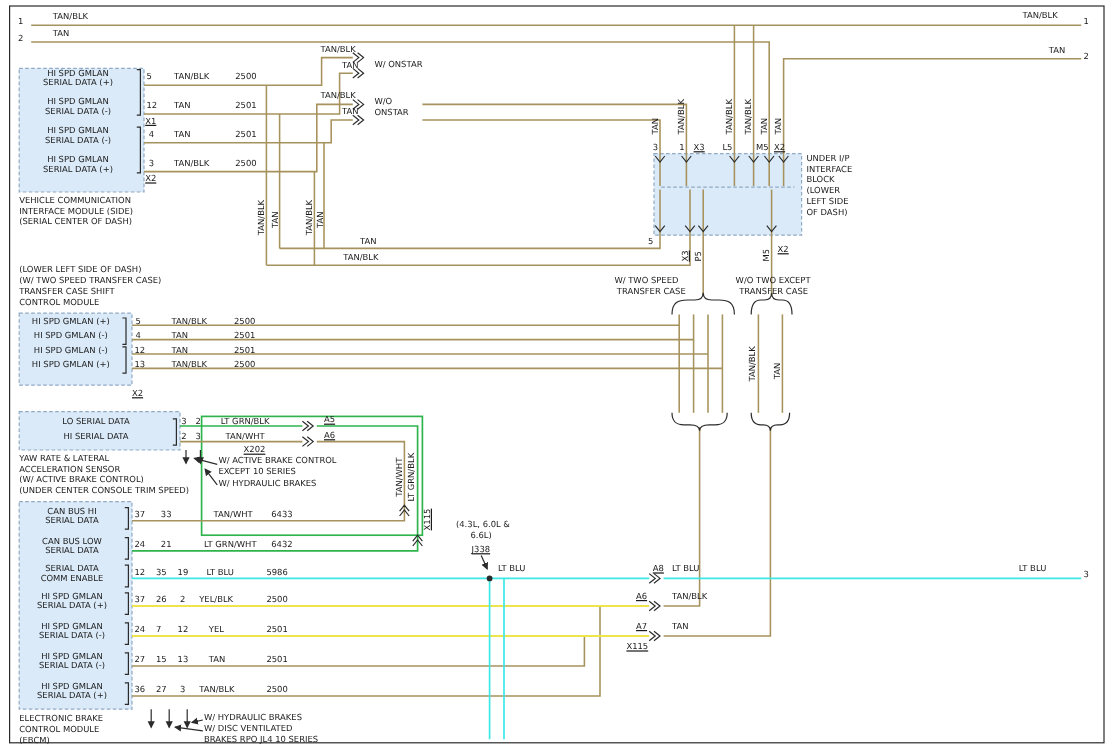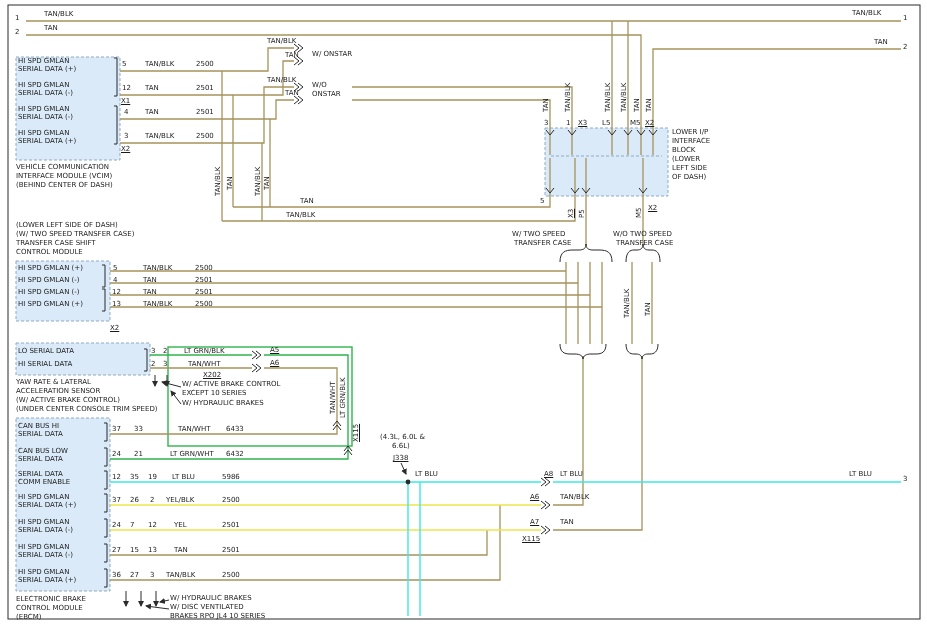--- a/index.html
+++ b/index.html
@@ -2,21 +2,21 @@
 <html style="--tan: #A6925C; --lt_blu: #3BE8E6; --yel: #EDE54B; --lt_grn: #2FB44D; --line: #2B2B2B; --module_fill: #DAEAF8; --module_border: #90A9C4; --text: #1A1A1A;"><head>
 <meta charset="utf-8">
 <style>
   html,body{margin:0;padding:0;background:#fff;}
   .page{position:relative;width:927px;height:625px;background:#ffffff;overflow:hidden;
         font-family:"DejaVu Sans","Liberation Sans",sans-serif;}
   svg.wires{position:absolute;left:0;top:0;}
   .lb{position:absolute;font-size:7px;line-height:1.15;color:var(--text,#1a1a1a);white-space:nowrap;}
   .rot{transform-origin:0 0;transform:rotate(-90deg);}
   .u{text-decoration:underline;}
-  .ra{text-align:left;display:block;}
+  .ra{text-align:center;display:block;}
   
   .t{stroke:var(--tan,#A6925C);stroke-width:1.3;fill:none;}
   .c{stroke:var(--lt_blu,#35E8E8);stroke-width:1.4;fill:none;}
   .y{stroke:var(--yel,#EDE54B);stroke-width:1.6;fill:none;}
   .g{stroke:var(--lt_grn,#3BB54A);stroke-width:1.4;fill:none;}
   .k{stroke:var(--line,#2B2B2B);stroke-width:1;fill:none;}
   .modbox{fill:var(--module_fill,#DAEAF8);stroke:var(--module_border,#90A9C4);stroke-width:1;stroke-dasharray:3 2;}
   .gbox{stroke:var(--lt_grn,#3BB54A);stroke-width:1.4;fill:none;}
   .busline{stroke:var(--module_border,#90A9C4);stroke-dasharray:3 2;stroke-width:1;fill:none;}
 </style>
@@ -192,22 +192,22 @@
   <span class="lb u" style="left:121px;top:145px">X2</span>
   <span class="lb" style="left:145px;top:60px">TAN/BLK</span>
   <span class="lb" style="left:196px;top:60px">2500</span>
   <span class="lb" style="left:145px;top:84px">TAN</span>
   <span class="lb" style="left:196px;top:84px">2501</span>
   <span class="lb" style="left:145px;top:108px">TAN</span>
   <span class="lb" style="left:196px;top:108px">2501</span>
   <span class="lb" style="left:145px;top:132px">TAN/BLK</span>
   <span class="lb" style="left:196px;top:132px">2500</span>
   <span class="lb" style="left:16px;top:163px">VEHICLE COMMUNICATION</span>
-  <span class="lb" style="left:16px;top:172px">INTERFACE MODULE (VCIM)</span>
-  <span class="lb" style="left:16px;top:181px">(BEHIND CENTER OF DASH)</span>
+  <span class="lb" style="left:16px;top:172px">INTERFACE MODULE (SIDE)</span>
+  <span class="lb" style="left:16px;top:181px">(SERIAL CENTER OF DASH)</span>
 
   <span class="lb" style="left:267px;top:37px">TAN/BLK</span>
   <span class="lb" style="left:285px;top:51px">TAN</span>
   <span class="lb" style="left:312px;top:50px">W/ ONSTAR</span>
   <span class="lb" style="left:267px;top:76px">TAN/BLK</span>
   <span class="lb" style="left:285px;top:89px">TAN</span>
   <span class="lb" style="left:312px;top:81px">W/O</span>
   <span class="lb" style="left:312px;top:90px">ONSTAR</span>
 
   <span class="lb rot" style="left:214px;top:196px">TAN/BLK</span>
@@ -222,35 +222,35 @@
   <span class="lb rot" style="left:604px;top:112px">TAN/BLK</span>
   <span class="lb rot" style="left:620px;top:112px">TAN/BLK</span>
   <span class="lb rot" style="left:633px;top:112px">TAN</span>
   <span class="lb rot" style="left:645px;top:112px">TAN</span>
   <span class="lb" style="left:544px;top:119px">3</span>
   <span class="lb" style="left:566px;top:119px">1</span>
   <span class="lb u" style="left:578px;top:119px">X3</span>
   <span class="lb" style="left:602px;top:119px">L5</span>
   <span class="lb" style="left:630px;top:119px">M5</span>
   <span class="lb u" style="left:645px;top:119px">X2</span>
-  <span class="lb" style="left:672px;top:128px">LOWER I/P</span>
+  <span class="lb" style="left:672px;top:128px">UNDER I/P</span>
   <span class="lb" style="left:672px;top:137px">INTERFACE</span>
   <span class="lb" style="left:672px;top:146px">BLOCK</span>
   <span class="lb" style="left:672px;top:155px">(LOWER</span>
   <span class="lb" style="left:672px;top:164px">LEFT SIDE</span>
   <span class="lb" style="left:672px;top:173px">OF DASH)</span>
   <span class="lb" style="left:540px;top:197px">5</span>
   <span class="lb rot u" style="left:567px;top:218px">X3</span>
   <span class="lb rot" style="left:578px;top:218px">P5</span>
   <span class="lb rot" style="left:635px;top:218px">M5</span>
   <span class="lb u" style="left:648px;top:204px">X2</span>
 
   <span class="lb" style="left:512px;top:230px">W/ TWO SPEED</span>
   <span class="lb" style="left:514px;top:239px">TRANSFER CASE</span>
-  <span class="lb" style="left:613px;top:230px">W/O TWO SPEED</span>
+  <span class="lb" style="left:613px;top:230px">W/O TWO EXCEPT</span>
   <span class="lb" style="left:616px;top:239px">TRANSFER CASE</span>
   <span class="lb rot" style="left:623px;top:318px">TAN/BLK</span>
   <span class="lb rot" style="left:644px;top:316px">TAN</span>
 
   <span class="lb" style="left:16px;top:221px">(LOWER LEFT SIDE OF DASH)</span>
   <span class="lb" style="left:16px;top:230px">(W/ TWO SPEED TRANSFER CASE)</span>
   <span class="lb" style="left:16px;top:239px">TRANSFER CASE SHIFT</span>
   <span class="lb" style="left:16px;top:248px">CONTROL MODULE</span>
   <span class="lb ra" style="left:18px;top:264px;width:82px">HI SPD GMLAN (+)</span>
   <span class="lb ra" style="left:18px;top:276px;width:82px">HI SPD GMLAN (-)</span>

